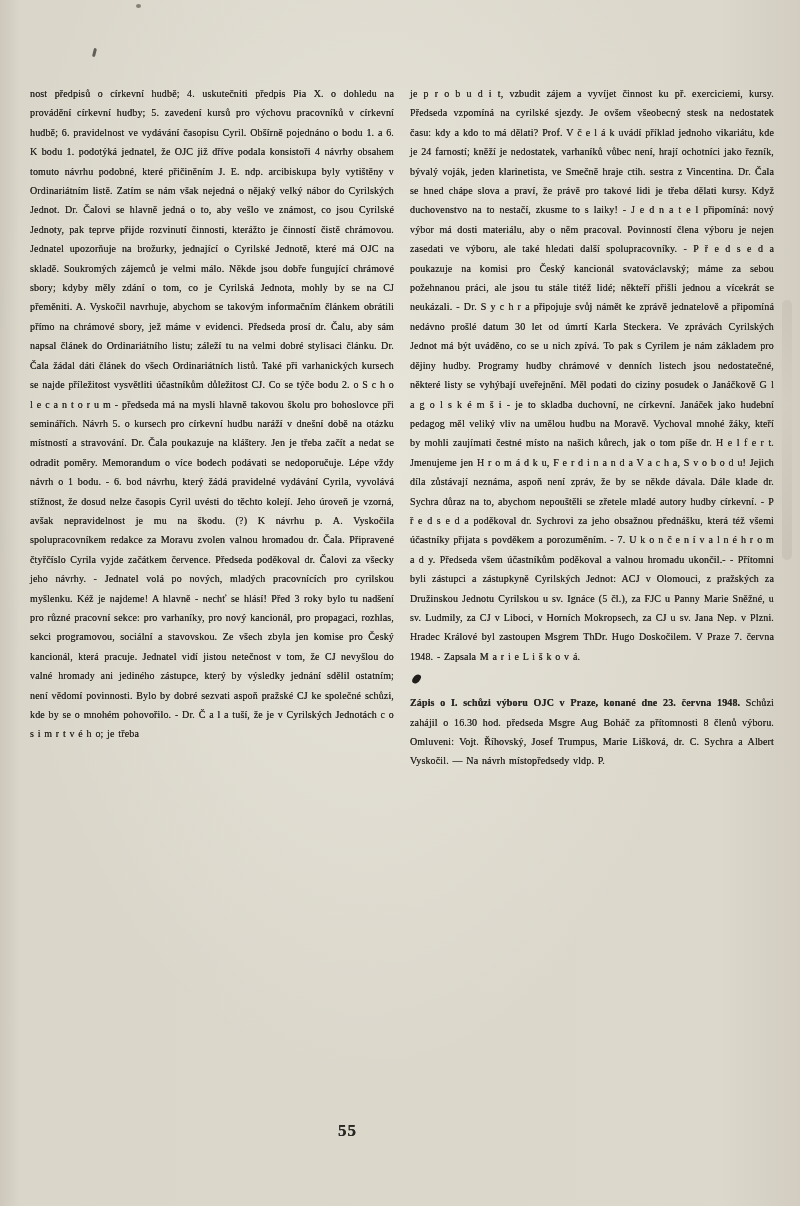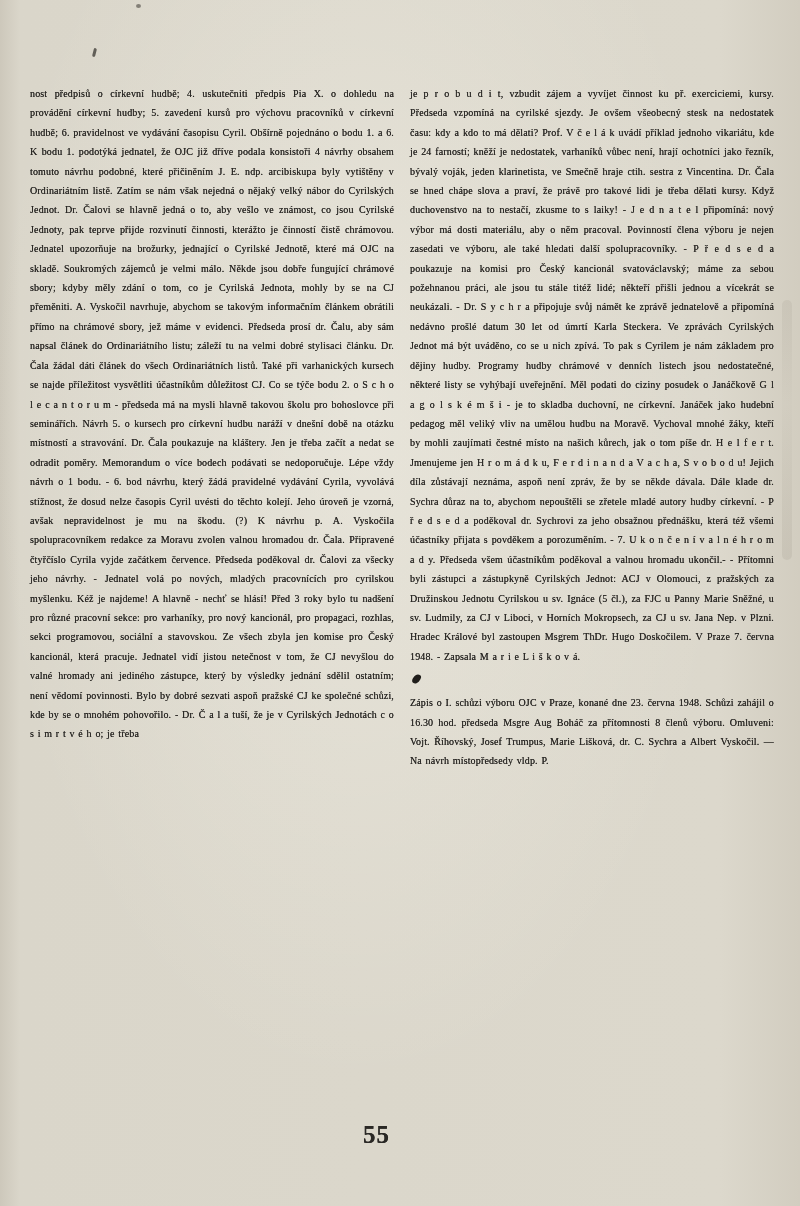--- a/index.html
+++ b/index.html
@@ -26,44 +26,43 @@
   .body-text {
     margin: 0;
     font-size: 10px;
     line-height: 19.4px;
     text-align: justify;
     letter-spacing: 0.15px;
     word-spacing: 1px;
     text-shadow: 0 0 0.55px rgba(38,36,33,0.9);
   }
   .minutes { margin-top: 9px; }
-  .minutes .lead { font-weight: normal; }
+  .minutes .lead { font-weight: bold; }
   .ink-blot {
     width: 7px; height: 10px;
     background: #201e1b;
     border-radius: 65% 35% 70% 45%;
     transform: rotate(28deg);
     margin: 8px 0 2px 3px;
   }
   .ink-speck {
     position: absolute;
     background: #3a3731;
     opacity: 0.75;
   }
   .speck-a { left: 93px; top: 48px; width: 3px; height: 9px; border-radius: 2px; transform: rotate(14deg); }
   .speck-b { left: 136px; top: 4px; width: 5px; height: 4px; border-radius: 50%; opacity: 0.55; }
   .page-number {
     position: absolute;
     left: 338px;
     top: 1121px;
-    font-size: 25px;
+    font-size: 17px;
     font-weight: bold;
     letter-spacing: 1px;
     text-shadow: 0 0 0.6px rgba(38,36,33,0.9);
-    margin-left: 25px;
   }
   .smudge {
     position: absolute;
     right: 8px;
     top: 300px;
     width: 10px;
     height: 260px;
     background: linear-gradient(180deg, rgba(120,112,98,0.10), rgba(120,112,98,0.02) 40%, rgba(120,112,98,0.12));
     border-radius: 6px;
   }

